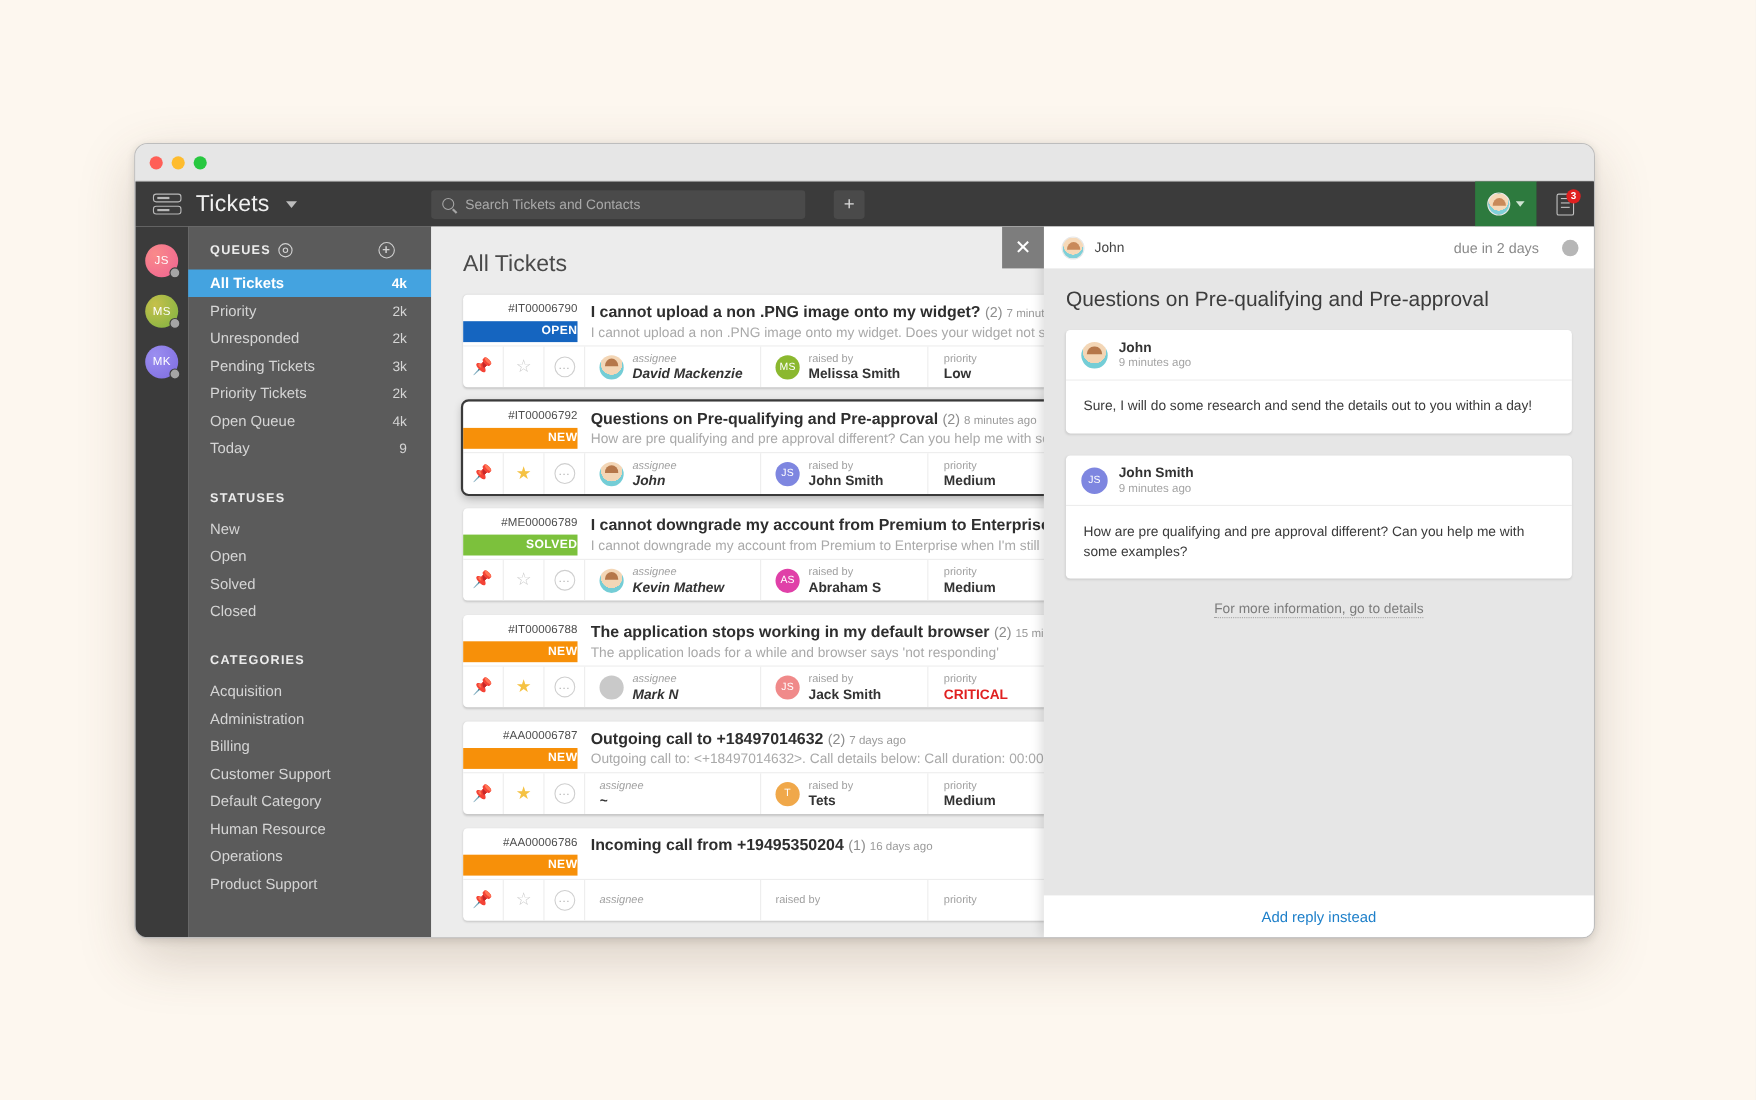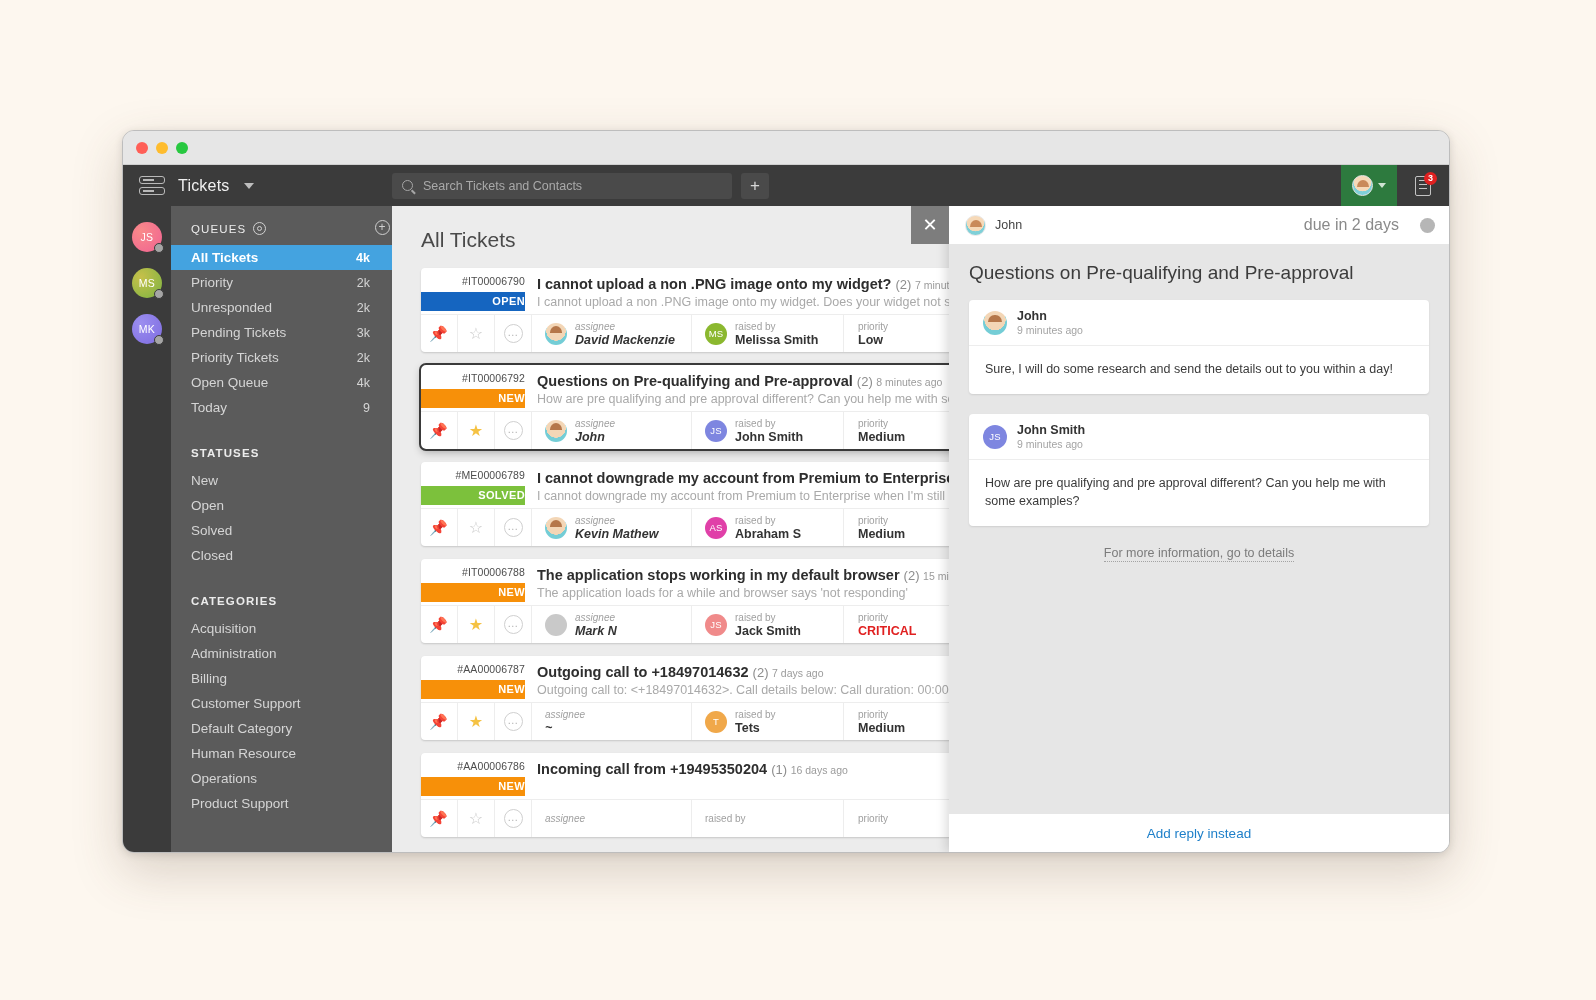--- a/index.html
+++ b/index.html
@@ -44,27 +44,27 @@
   }
   .logo-icon { display: flex; flex-direction: column; gap: 3px; }
   .logo-icon i {
     display: block; width: 26px; height: 8px;
     border: 1.6px solid #b9b9b9; border-radius: 3px; position: relative;
   }
   .logo-icon i::after {
     content: ""; position: absolute; left: 3px; top: 2px;
     width: 11px; height: 2px; background: #b9b9b9;
   }
-  .brand-title { color: #f0f0f0; font-size: 16px; letter-spacing: .2px; }
+  .brand-title { color: #f0f0f0; font-size: 21px; letter-spacing: .2px; }
   .chev {
     width: 0; height: 0; border-left: 5px solid transparent;
     border-right: 5px solid transparent; border-top: 6px solid #bdbdbd;
     margin-left: 2px;
   }
-  .searchwrap { display: flex; align-items: flex-end; gap: 9px; }
+  .searchwrap { display: flex; align-items: flex-end; gap: 26px; }
   .searchbox {
     width: 340px; height: 26px; background: #4a4a4a; border-radius: 3px;
     display: flex; align-items: center; gap: 10px; padding: 0 10px;
   }
   .search-ic {
     width: 11px; height: 11px; border: 1.6px solid #a6a6a6;
     border-radius: 50%; position: relative; flex: none;
   }
   .search-ic::after {
     content: ""; position: absolute; right: -4px; bottom: -3px;
@@ -137,22 +137,22 @@
     position: absolute; right: -2px; bottom: -1px; width: 10px; height: 10px;
     border-radius: 50%; background: #a5a5a5; border: 1.5px solid #3b3b3b;
   }
 
   
   .nav {
     width: 221px; background: #5b5b5b; color: #dcdcdc;
     padding-top: 14px; overflow: hidden;
   }
   .nav-head {
-    display: flex; align-items: flex-end; padding: 0 2px 0 20px;
-    margin-bottom: 10px; font-size: 11.5px; font-weight: normal;
+    display: flex; align-items: center; padding: 0 33px 0 20px;
+    margin-bottom: 10px; font-size: 11.5px; font-weight: bold;
     letter-spacing: 1.1px; color: #ececec;
   }
   .nav-head .gear {
     margin-left: 7px; width: 13px; height: 13px; border: 1.7px solid #d2d2d2;
     border-radius: 50%; position: relative; flex: none;
   }
   .nav-head .gear::after {
     content:""; position:absolute; left:3.2px; top:3.2px; width:3px; height:3px;
     border:1.2px solid #d2d2d2; border-radius:50%;
   }
@@ -260,21 +260,21 @@
   .panel {
     position: absolute; right: 0; top: 0; bottom: 0; width: 500px;
     background: #e6e6e6; z-index: 5; display: flex; flex-direction: column;
     box-shadow: -3px 0 10px rgba(0,0,0,.14);
   }
   .panel-head {
     height: 38px; background: #fff; display: flex; align-items: center;
     padding: 0 14px 0 16px; gap: 9px; flex: none;
   }
   .panel-head .who { font-size: 12.5px; color: #444; }
-  .panel-head .due { margin-left: auto; font-size: 16px; color: #8a8a8a; }
+  .panel-head .due { margin-left: auto; font-size: 13px; color: #8a8a8a; }
   .panel-head .toggle {
     width: 15px; height: 15px; border-radius: 50%; background: #b6b6b6;
     margin-left: 12px; cursor: pointer;
   }
   .panel-body { flex: 1; padding: 18px 20px 0 20px; overflow: hidden; }
   .panel-title {
     font-size: 19px; color: #3c3c3c; margin-bottom: 16px; font-weight: normal;
   }
   .msg {
     background: #fff; border-radius: 4px; margin-bottom: 20px;

